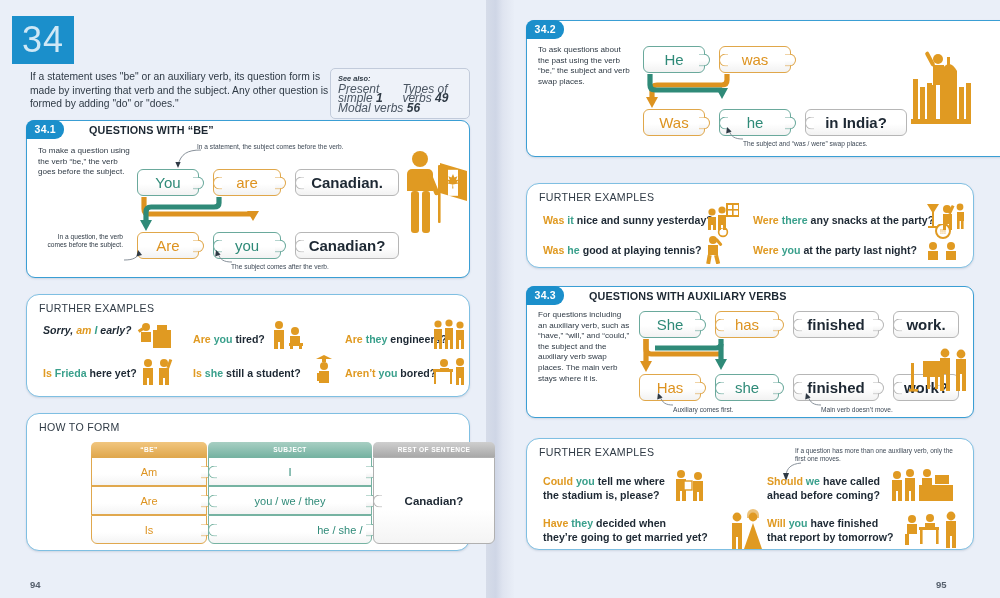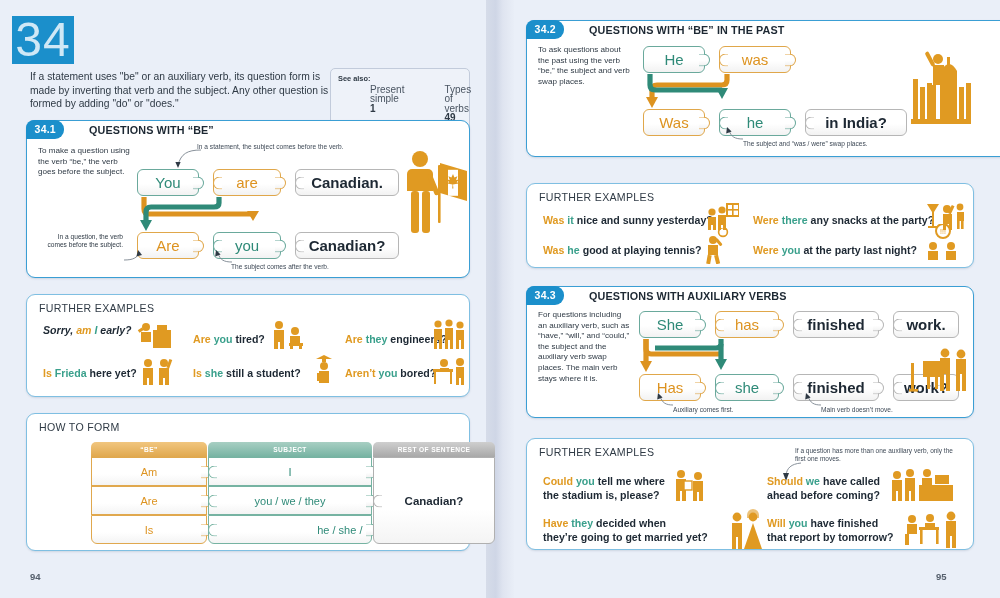--- a/index.html
+++ b/index.html
@@ -13,39 +13,39 @@
   .page{position:absolute;top:0;height:598px;background:#eaeff8;}
   .page-left{left:0;width:498px;}
   .page-right{left:502px;width:498px;}
   .gutter{position:absolute;left:486px;top:0;width:28px;height:598px;
     background:linear-gradient(to right,#d6dce9 0%,#cfd6e6 35%,#dfe4f0 60%,#e9eef7 100%);}
 
   
   .chapnum{position:absolute;left:12px;top:16px;width:62px;height:48px;
     background:#1b8fcb;}
   .chapnum span{display:block;text-align:center;line-height:48px;
-    font-size:48px;color:#cfe8f6;font-weight:400;letter-spacing:1px;}
+    font-size:36px;color:#cfe8f6;font-weight:400;letter-spacing:1px;}
   .chaptitle{position:absolute;left:84px;top:17px;font-size:35px;
     color:#3b4550;font-weight:400;letter-spacing:-0.5px;}
 
   .intro{position:absolute;left:30px;top:70px;width:300px;font-size:10.3px;
     line-height:13.6px;color:#2f3a45;}
   .seealso{position:absolute;left:330px;top:68px;width:140px;
     border:1px solid #c2cbdb;border-radius:5px;background:#eef2f9;
-    padding:5px 7px;box-sizing:border-box;}
+    padding:5px 7px;box-sizing:border-box;font-style:italic;}
   .seealso .sa-t{font-size:7.4px;font-weight:bold;color:#2f3a45;margin-bottom:2px;}
-  .seealso .sa-r{font-size:10px;color:#4a5562;line-height:9.4px;margin-left:32px;}
+  .seealso .sa-r{font-size:12px;color:#4a5562;line-height:9.4px;}
   .seealso .sa-r b{color:#2f3a45;}
   .sa-cols{display:flex;gap:8px;}
 
   
   .card{position:absolute;background:#ffffff;border:1.4px solid #3a9ed4;
     border-radius:9px;box-sizing:border-box;
     box-shadow:0 1px 2px rgba(80,100,130,.18);}
-  .card.plain{border-color:#7fbfe2;}
+  .card.plain{border-color:#7fbfe2;border-radius:13px;}
   .badge{position:absolute;left:-1.4px;top:-1.4px;height:19px;
     background:#1b8fcb;border-radius:8px 9px 9px 0;
     padding:0 8px 0 9px;display:flex;align-items:center;}
   .badge span{color:#fff;font-size:10.5px;font-weight:bold;letter-spacing:.2px;}
   .cardtitle{position:absolute;top:1px;font-size:10.8px;font-weight:bold;
     color:#1d2833;line-height:17px;letter-spacing:.1px;}
   .fe-title{position:absolute;left:12px;top:7px;font-size:10.6px;
     color:#2f3a45;letter-spacing:.3px;}
 
   .sidenote{position:absolute;font-size:8.1px;line-height:10.6px;color:#2f3a45;}
@@ -81,21 +81,21 @@
   .ex .t{color:#3aa08c;}
 
   
   .tbl-h{position:absolute;height:15px;border-radius:5px 5px 0 0;
     display:flex;align-items:center;justify-content:center;
     font-size:6.6px;font-weight:bold;color:#fff;letter-spacing:.4px;}
   .tbl-cell{position:absolute;box-sizing:border-box;
     background:linear-gradient(to bottom,#ffffff 60%,#f4f4f4 100%);
     display:flex;align-items:center;justify-content:center;font-size:11px;}
 
-  .pgnum{position:absolute;bottom:16px;font-size:9.5px;color:#56606d;font-weight:bold;margin-top:8px;}
+  .pgnum{position:absolute;bottom:8px;font-size:9.5px;color:#56606d;font-weight:bold;margin-top:8px;}
 
   svg{display:block;}
   .icn{position:absolute;}
 </style>
 </head>
 <body>
 
 <div class="spread">
   <div class="page page-left"></div>
   <div class="page page-right"></div>
@@ -352,21 +352,20 @@
       <span>Canadian?</span>
     </div>
   </div>
 
   <div class="pgnum" style="left:30px;">94</div>
 
   <div class="card" style="left:526px;top:20px;width:533px;height:137px;">
     <div class="badge">
       <span>34.2</span>
     </div>
-    <div class="cardtitle" style="left:62px;">QUESTIONS WITH “BE” IN THE PAST</div>
 
     <div class="sidenote" style="left:11px;top:24px;width:95px;">To ask questions about the past using the verb “be,” the subject and verb swap places.</div>
 
     <div class="piece sub" style="left:116px;top:25px;width:62px;height:27px;">
       <span>He</span>
       <i class="knob"></i>
     </div>
     <div class="piece vrb" style="left:192px;top:25px;width:72px;height:27px;">
       <i class="sock"></i>
       <span>was</span>

